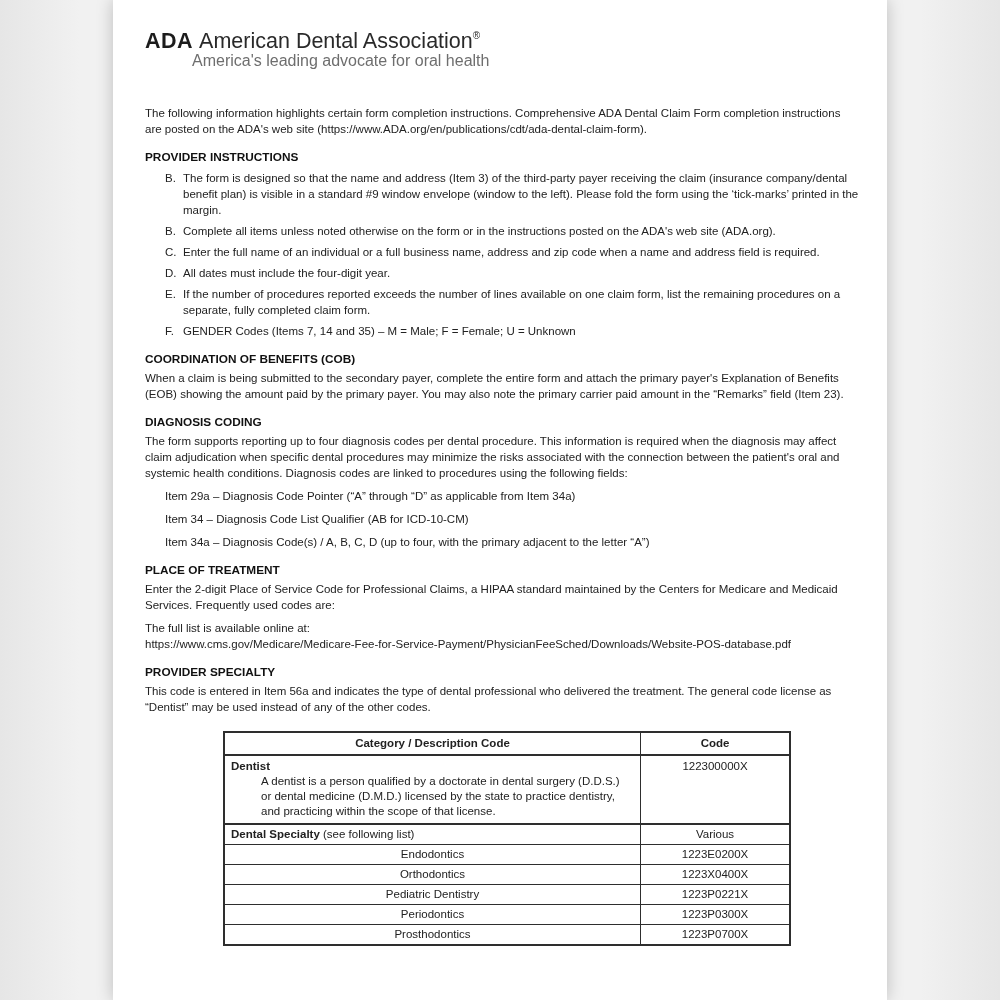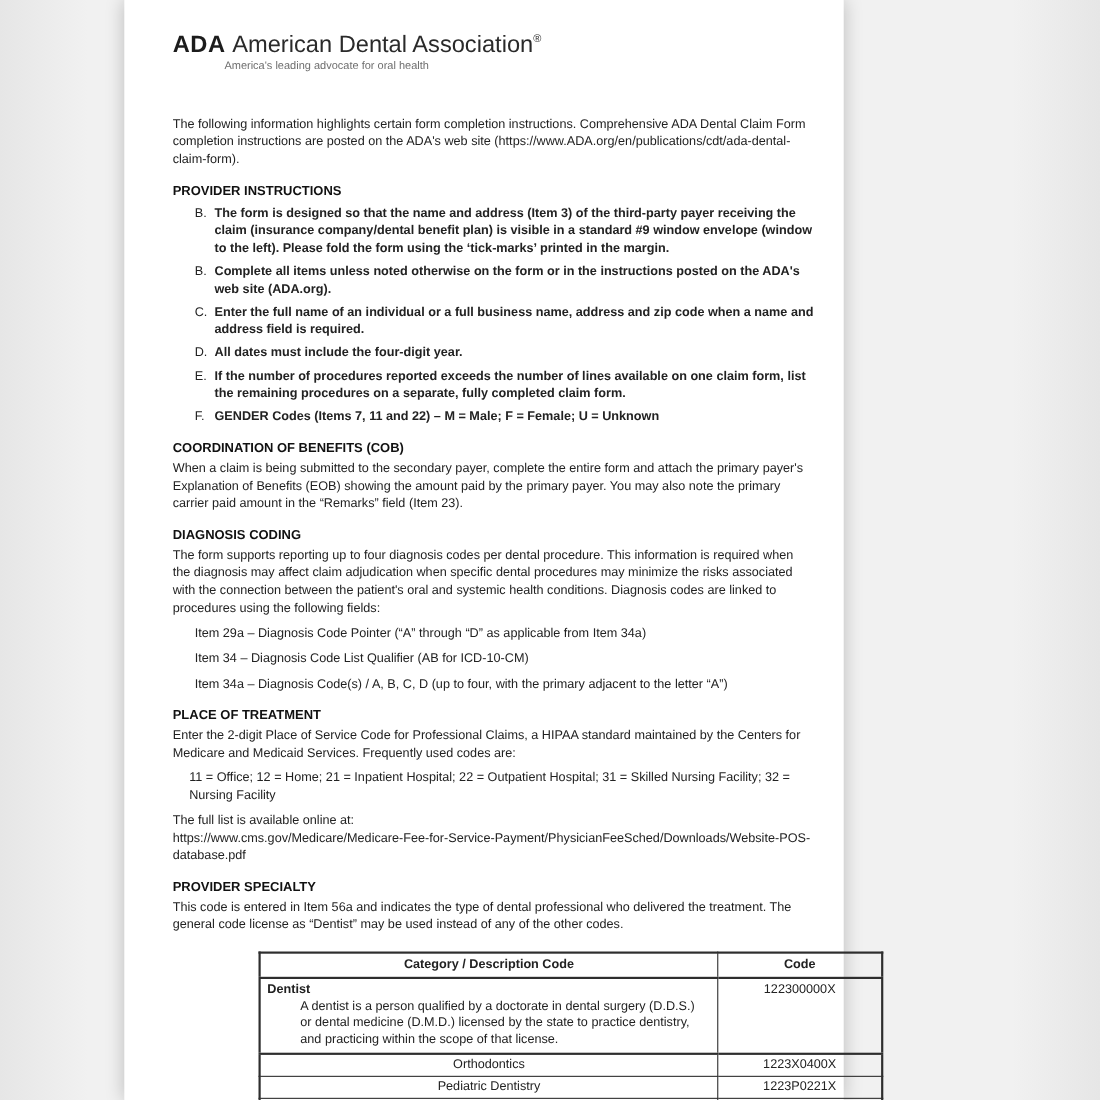--- a/index.html
+++ b/index.html
@@ -13,26 +13,26 @@
   .canvas {
     position: relative;
     width: 1000px;
     height: 1000px;
     background: linear-gradient(90deg, #e6e6e6 0%, #f1f1f1 8%, #f1f1f1 92%, #e6e6e6 100%);
   }
   .page {
     position: absolute;
     left: 113px;
     top: 0;
-    width: 654px;
+    width: 774px;
     height: 1000px;
     background: #ffffff;
     box-shadow: 0 0 16px rgba(0,0,0,0.22);
     box-sizing: border-box;
-    padding: 28px 27px 0 44px;
+    padding: 28px 27px 0 32px;
     color: #222;
     font-size: 11.5px;
     line-height: 16px;
   }
   
   .logo-line { white-space: nowrap; }
   .logo-mark {
     font-weight: bold;
     font-size: 21.5px;
     letter-spacing: 0.5px;
@@ -44,37 +44,37 @@
     color: #2a2a2a;
     margin-left: 6px;
   }
   .logo-reg {
     font-size: 10px;
     vertical-align: 9px;
     color: #2a2a2a;
   }
   .logo-tagline {
     margin: 1px 0 0 47px;
-    font-size: 10px;
+    font-size: 16px;
     color: #6e6e6e;
   }
   .intro { margin-top: 36px; }
   .sec-heading {
     margin-top: 12px;
     margin-bottom: 3px;
     font-weight: bold;
     font-size: 11.8px;
     color: #111;
   }
   .li {
     display: flex;
     margin: 5px 0 0 20px;
   }
   .li-label { width: 18px; flex-shrink: 0; }
-  .li-text { flex: 1; font-weight: bold; }
+  .li-text { flex: 1; }
   .indent-line { margin: 7px 0 0 20px; }
   .codes-line { margin: 6px 0 0 15px; }
   .plain-line { margin-top: 7px; }
   .url-line { margin-top: 0; }
   
   table.spec {
     border-collapse: collapse;
     margin: 16px 0 0 78px;
     width: 547px;
     table-layout: fixed;
@@ -140,35 +140,34 @@
     <div class="li">
       <span class="li-label">D.</span>
       <span class="li-text">All dates must include the four-digit year.</span>
     </div>
     <div class="li">
       <span class="li-label">E.</span>
       <span class="li-text">If the number of procedures reported exceeds the number of lines available on one claim form, list the remaining procedures on a separate, fully completed claim form.</span>
     </div>
     <div class="li">
       <span class="li-label">F.</span>
-      <span class="li-text">GENDER Codes (Items 7, 11 and 22) – M = Male; F = Female; U = Unknown</span>
+      <span class="li-text">GENDER Codes (Items 7, 14 and 35) – M = Male; F = Female; U = Unknown</span>
     </div>
 
     <div class="sec-heading">COORDINATION OF BENEFITS (COB)</div>
     <div>When a claim is being submitted to the secondary payer, complete the entire form and attach the primary payer's Explanation of Benefits (EOB) showing the amount paid by the primary payer. You may also note the primary carrier paid amount in the “Remarks” field (Item 23).</div>
 
     <div class="sec-heading">DIAGNOSIS CODING</div>
     <div>The form supports reporting up to four diagnosis codes per dental procedure. This information is required when the diagnosis may affect claim adjudication when specific dental procedures may minimize the risks associated with the connection between the patient's oral and systemic health conditions. Diagnosis codes are linked to procedures using the following fields:</div>
     <div class="indent-line">Item 29a – Diagnosis Code Pointer (“A” through “D” as applicable from Item 34a)</div>
     <div class="indent-line">Item 34 – Diagnosis Code List Qualifier (AB for ICD-10-CM)</div>
     <div class="indent-line">Item 34a – Diagnosis Code(s) / A, B, C, D (up to four, with the primary adjacent to the letter “A”)</div>
 
     <div class="sec-heading">PLACE OF TREATMENT</div>
     <div>Enter the 2-digit Place of Service Code for Professional Claims, a HIPAA standard maintained by the Centers for Medicare and Medicaid Services. Frequently used codes are:</div>
-    <div class="codes-line">11 = Office; 12 = Home; 21 = Inpatient Hospital; 22 = Outpatient Hospital; 31 = Skilled Nursing Facility; 32 = Nursing Facility</div>
     <div class="plain-line">The full list is available online at:</div>
     <div class="url-line">https://www.cms.gov/Medicare/Medicare-Fee-for-Service-Payment/PhysicianFeeSched/Downloads/Website-POS-database.pdf</div>
 
     <div class="sec-heading">PROVIDER SPECIALTY</div>
     <div>This code is entered in Item 56a and indicates the type of dental professional who delivered the treatment. The general code license as “Dentist” may be used instead of any of the other codes.</div>
 
     <table class="spec">
       <thead>
         <tr>
           <th class="col-cat">Category / Description Code</th>
@@ -176,20 +175,28 @@
         </tr>
       </thead>
       <tbody>
         <tr class="dentist-row">
           <td class="cat-cell">
             <div class="cell-title">Dentist</div>
             <div class="cell-desc">A dentist is a person qualified by a doctorate in dental surgery (D.D.S.) or dental medicine (D.M.D.) licensed by the state to practice dentistry, and practicing within the scope of that license.</div>
           </td>
           <td class="code-cell code-top">122300000X</td>
         </tr>
+        <tr class="row-left">
+          <td class="cat-cell"><b>Dental Specialty</b><span> (see following list)</span></td>
+          <td class="code-cell">Various</td>
+        </tr>
+        <tr class="row-center">
+          <td class="cat-cell">Endodontics</td>
+          <td class="code-cell">1223E0200X</td>
+        </tr>
         <tr class="row-center">
           <td class="cat-cell">Orthodontics</td>
           <td class="code-cell">1223X0400X</td>
         </tr>
         <tr class="row-center">
           <td class="cat-cell">Pediatric Dentistry</td>
           <td class="code-cell">1223P0221X</td>
         </tr>
         <tr class="row-center">
           <td class="cat-cell">Periodontics</td>

